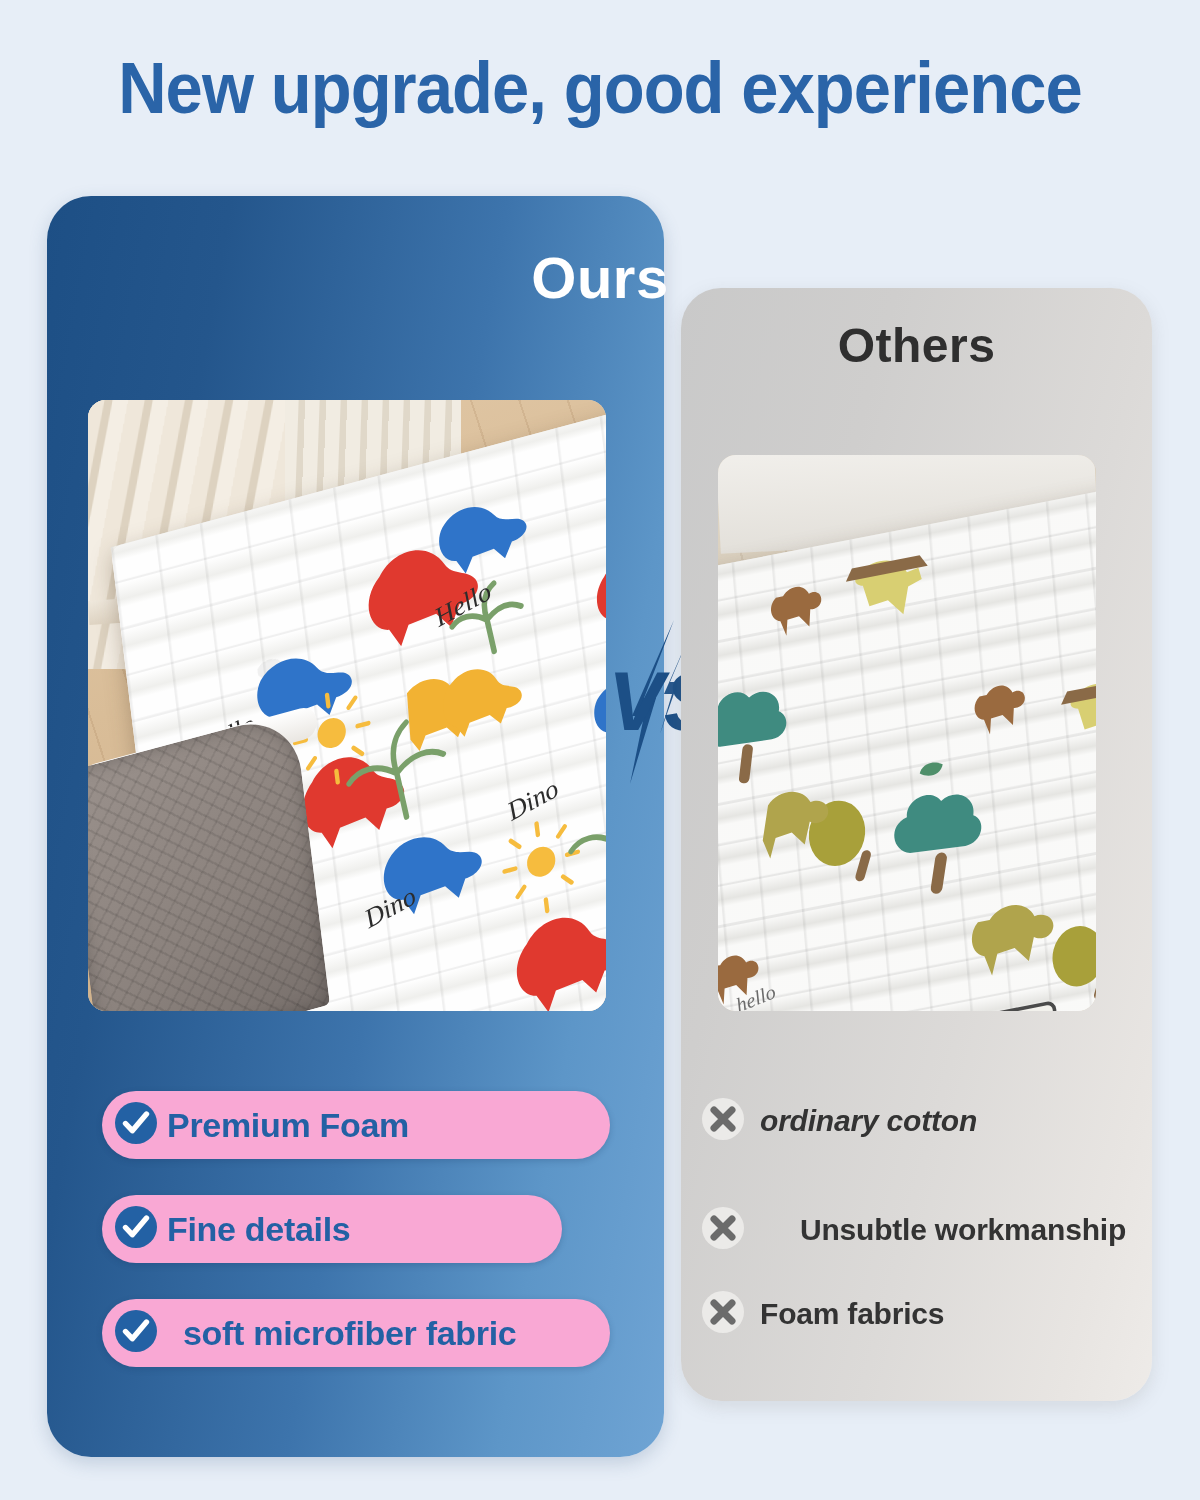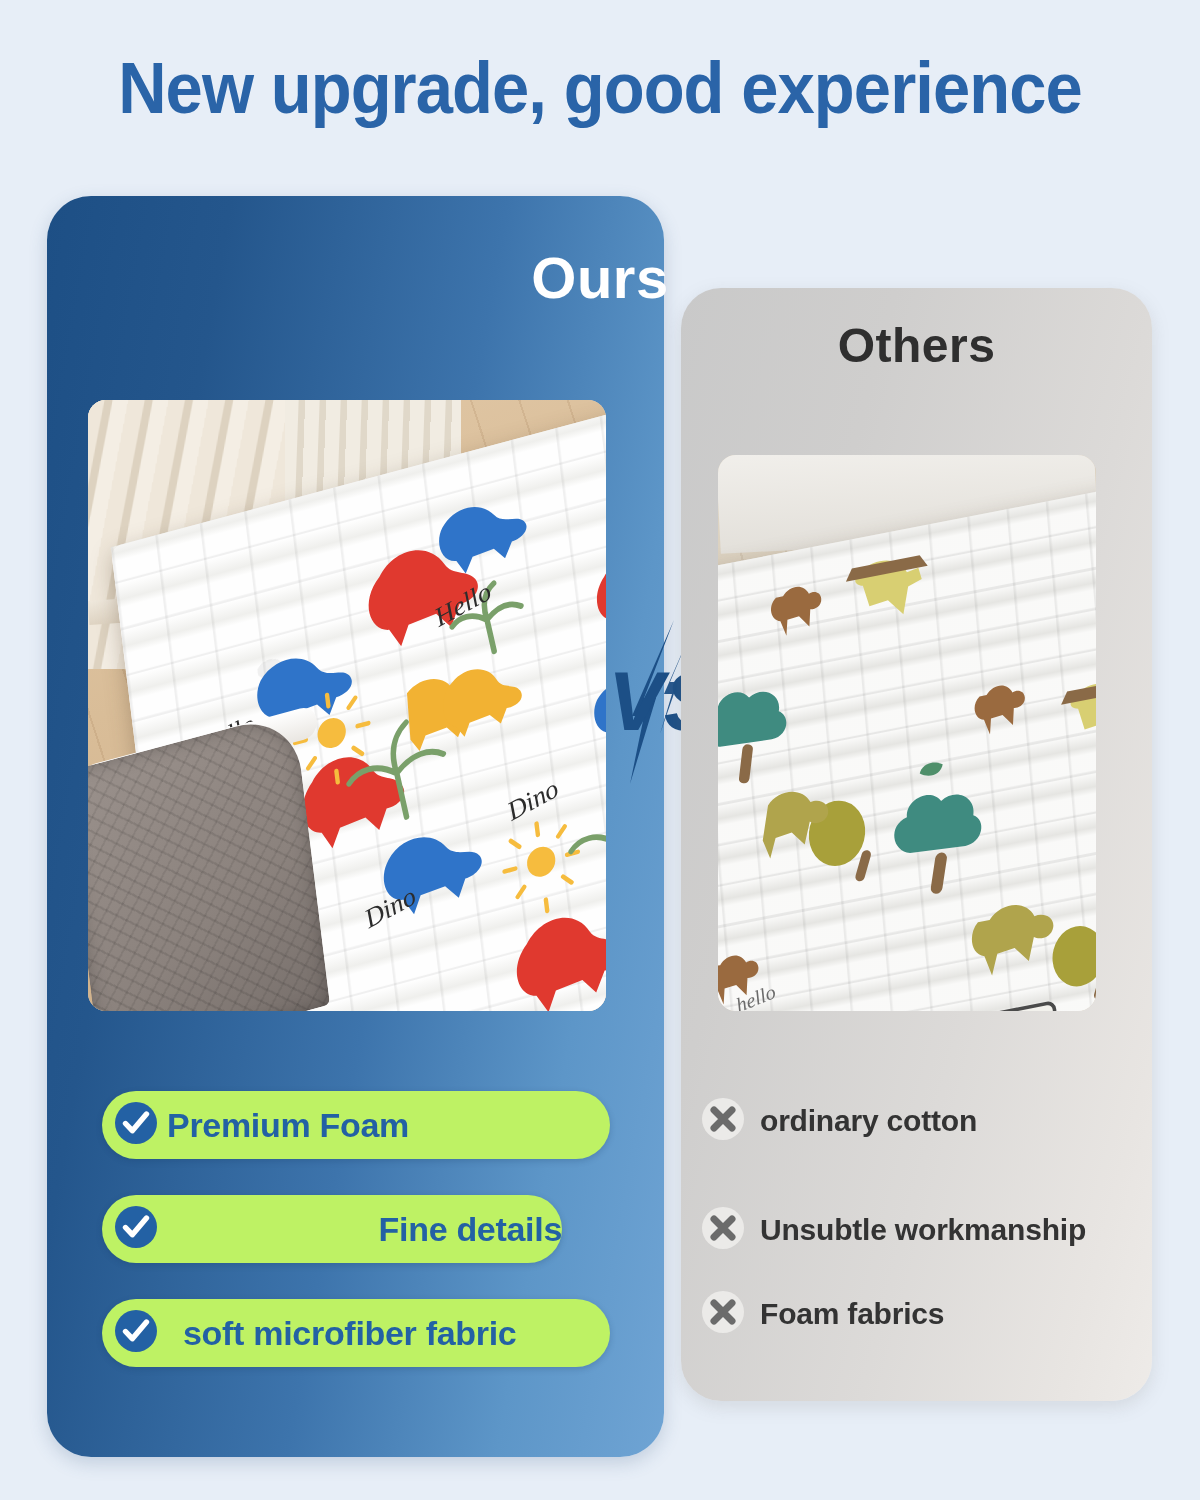--- a/index.html
+++ b/index.html
@@ -143,44 +143,44 @@
   .motifs{position:absolute;inset:0;}
 
   
   .vs{
     position:absolute;left:600px;top:612px;width:120px;height:200px;
   }
 
   
   .pill{
     position:absolute;left:102px;
-    height:68px;border-radius:34px;background:#bef264;
+    height:68px;border-radius:34px;background:#f9a8d4;
     display:flex;align-items:center;
     box-shadow:0 2px 6px rgba(20,50,90,.22);
   }
   .pill .ico{margin-left:11px;flex:0 0 auto;}
   .pill .txt{
     margin-left:8px;font-size:34px;font-weight:bold;color:#2361a4;
     white-space:nowrap;letter-spacing:-.3px;
   }
   .pill-0{top:1091px;width:508px;}
-  .pill-1{top:1195px;width:460px;justify-content:space-between;}
+  .pill-1{top:1195px;width:460px;}
   .pill-2{top:1299px;width:508px;gap:16px;}
 
   
   .con{
     position:absolute;left:700px;display:flex;align-items:center;height:52px;
   }
   .con .ico{flex:0 0 auto;}
   .con .txt{
     margin-left:14px;font-size:30px;font-weight:bold;color:#333333;
     white-space:nowrap;letter-spacing:-.2px;
   }
-  .con-0{top:1095px;}
-  .con-1{top:1204px;}
+  .con-0{top:1095px;font-style:italic;}
+  .con-1{top:1204px;gap:40px;}
   .con-2{top:1288px;}
 </style>
 </head>
 <body>
 
 <div class="headline">New upgrade, good experience</div>
 
 <div class="panel panel-ours"></div>
 <div class="panel-title title-ours">Ours</div>
 

